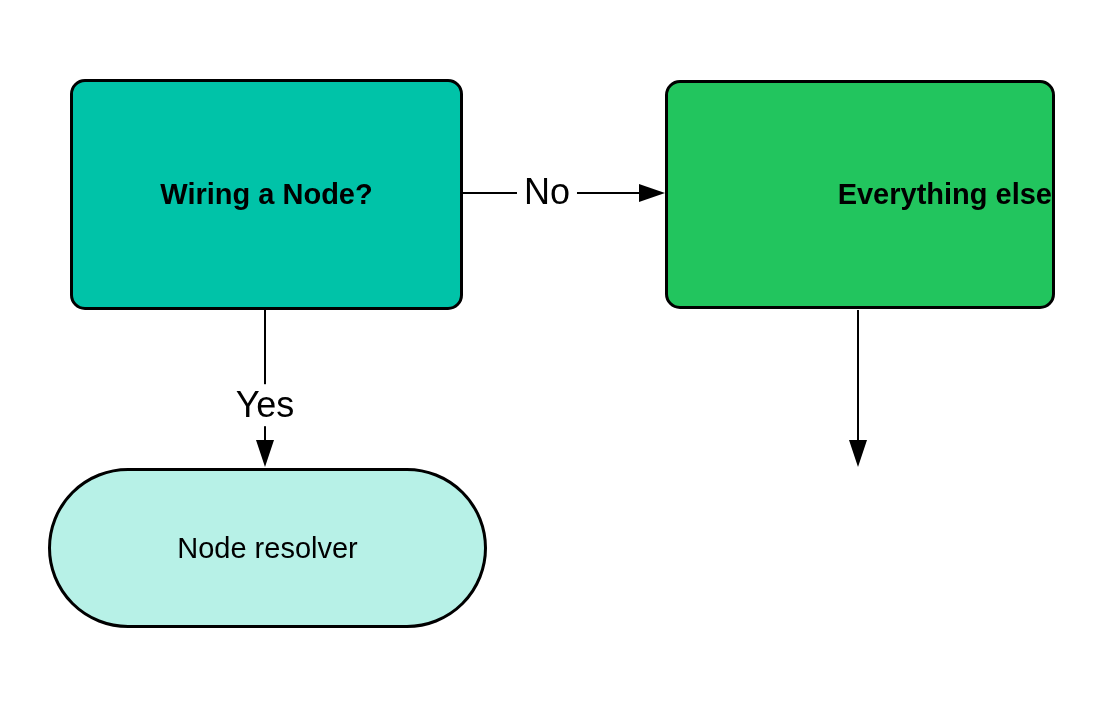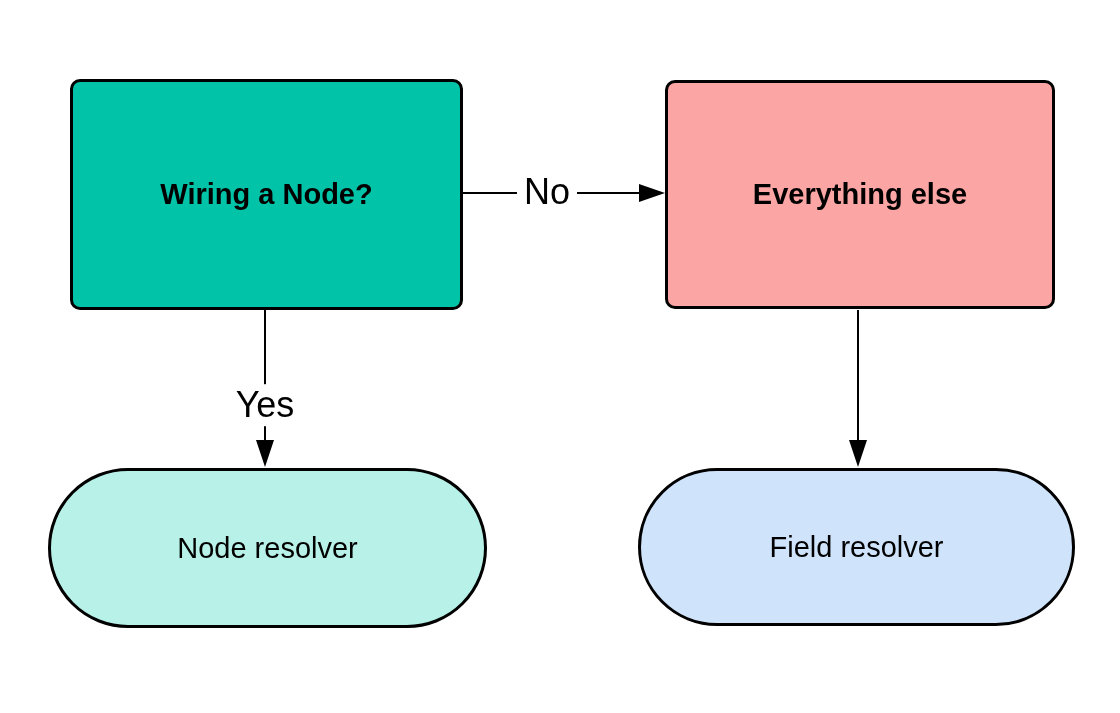--- a/index.html
+++ b/index.html
@@ -19,21 +19,21 @@
     position: absolute;
     box-sizing: border-box;
     border: 3px solid #000000;
     display: flex;
     align-items: center;
     justify-content: center;
     color: #000000;
     text-align: center;
   }
   .decision {
-    border-radius: 10px;
+    border-radius: 15px;
     font-weight: bold;
     font-size: 29px;
   }
   .pill {
     border-radius: 90px;
     font-weight: normal;
     font-size: 29px;
     justify-content: center;
   }
   #node-wiring        { left: 70px;  top: 79px;  width: 393px; height: 231px; }
@@ -75,29 +75,26 @@
     <polygon points="256,440 274,440 265,467" fill="#000000"></polygon>
 
     <line x1="858" y1="310" x2="858" y2="442" stroke="#000000" stroke-width="2"></line>
     <polygon points="849,440 867,440 858,467" fill="#000000"></polygon>
   </svg>
 
   <div id="node-wiring" class="node decision" style="background-color: rgb(0, 195, 168);">
     <span>Wiring a Node?</span>
   </div>
 
-  <div id="node-everything" class="node decision" style="background-color: #fca5a5;">
+  <div id="node-everything" class="node decision" style="background-color: #22c55e; justify-content: flex-end;">
     <span>Everything else</span>
   </div>
 
   <div id="node-node-resolver" class="node pill" style="background-color: rgb(183, 241, 231);">
     <span>Node resolver</span>
   </div>
 
-  <div id="node-field-resolver" class="node pill" style="background-color: rgb(207, 227, 251);">
-    <span>Field resolver</span>
-  </div>
 
   <div id="edge-label-no" class="edge-label">No</div>
 
   <div id="edge-label-yes" class="edge-label">Yes</div>
 
 </div>
 
 </body></html>

